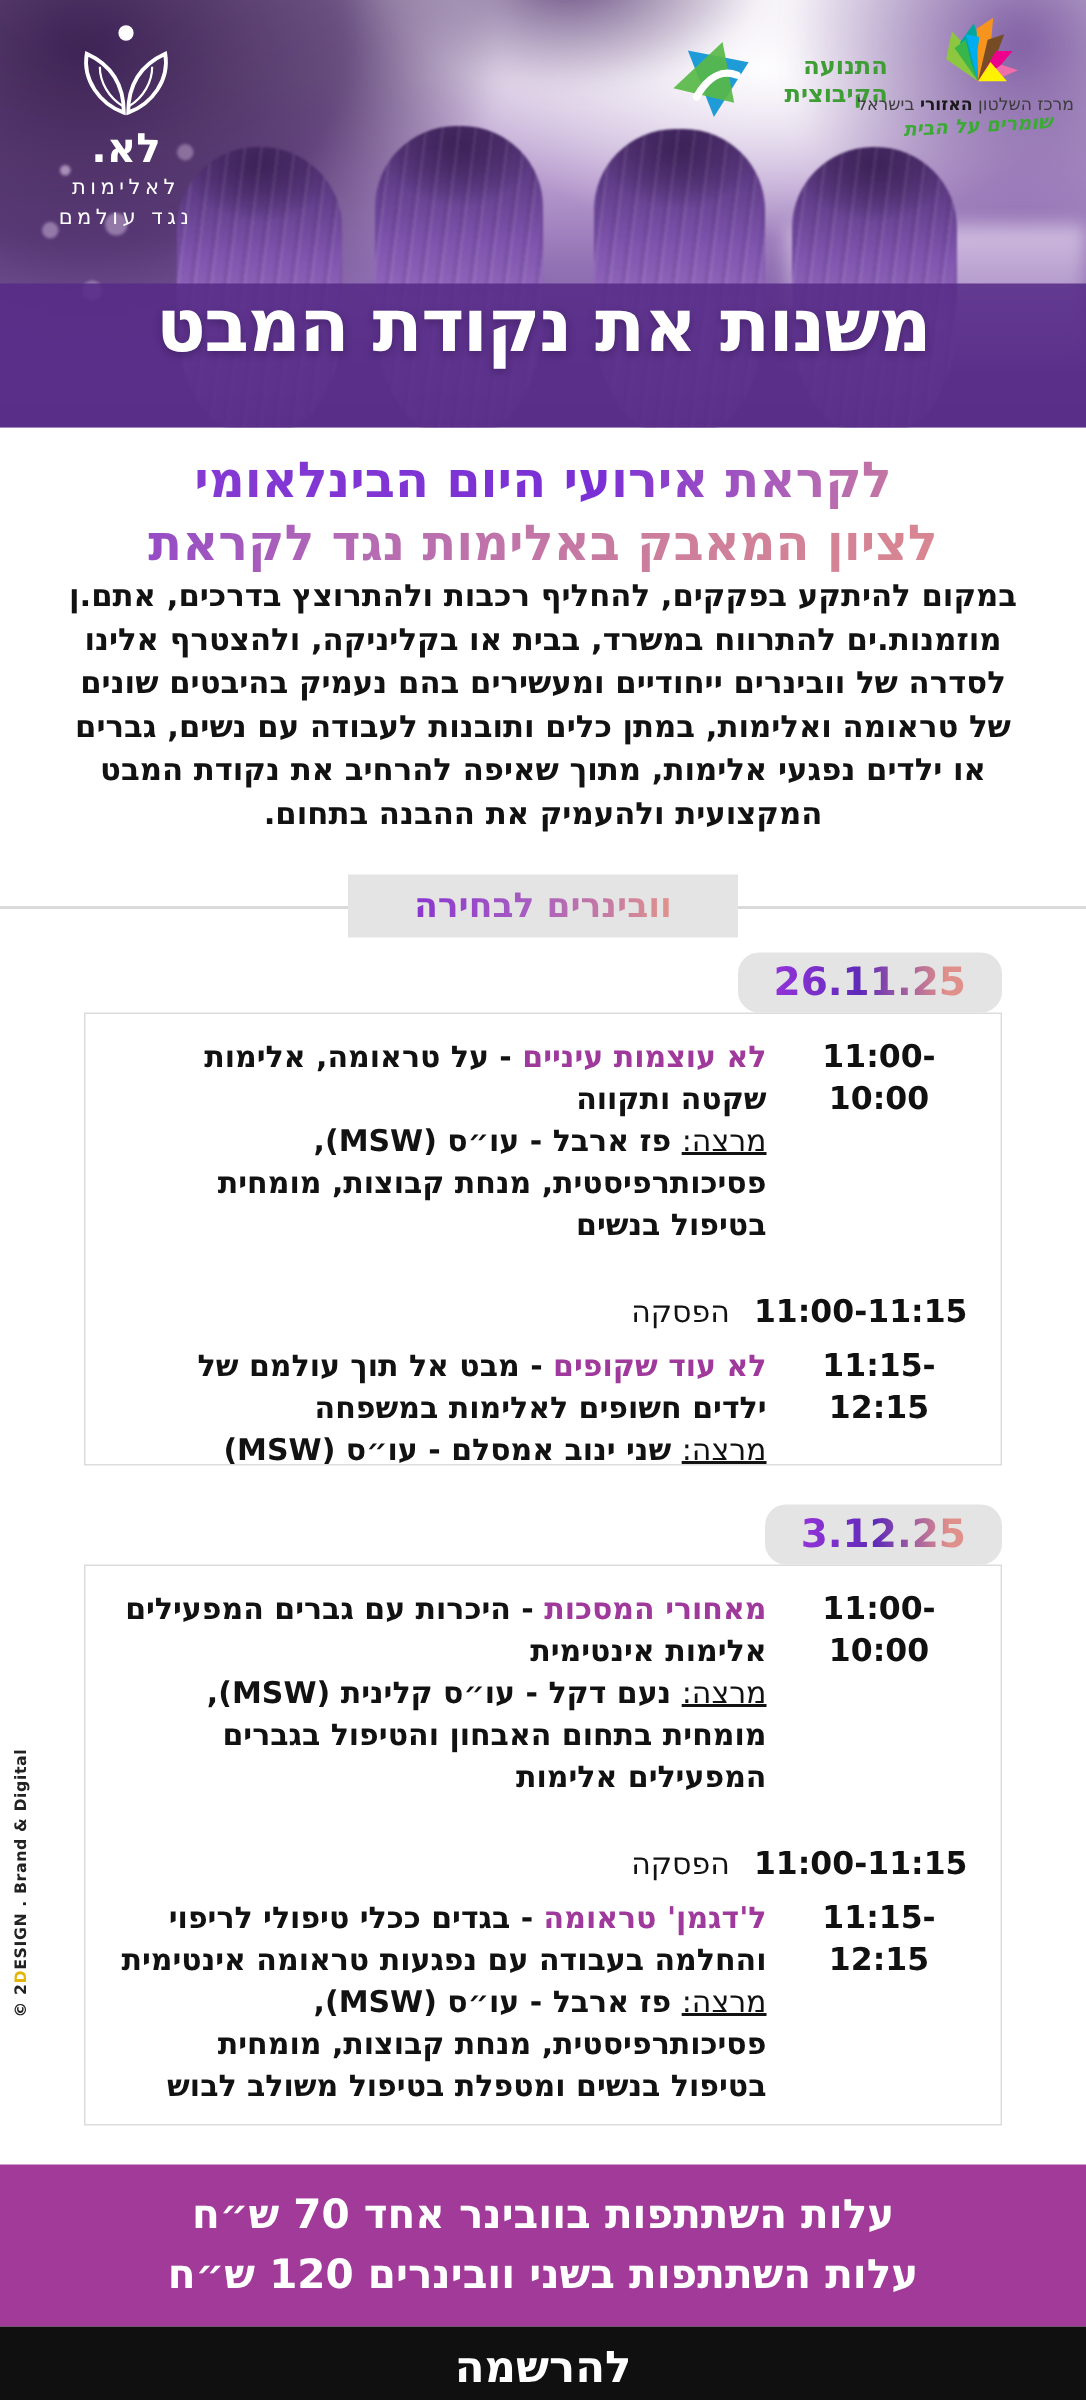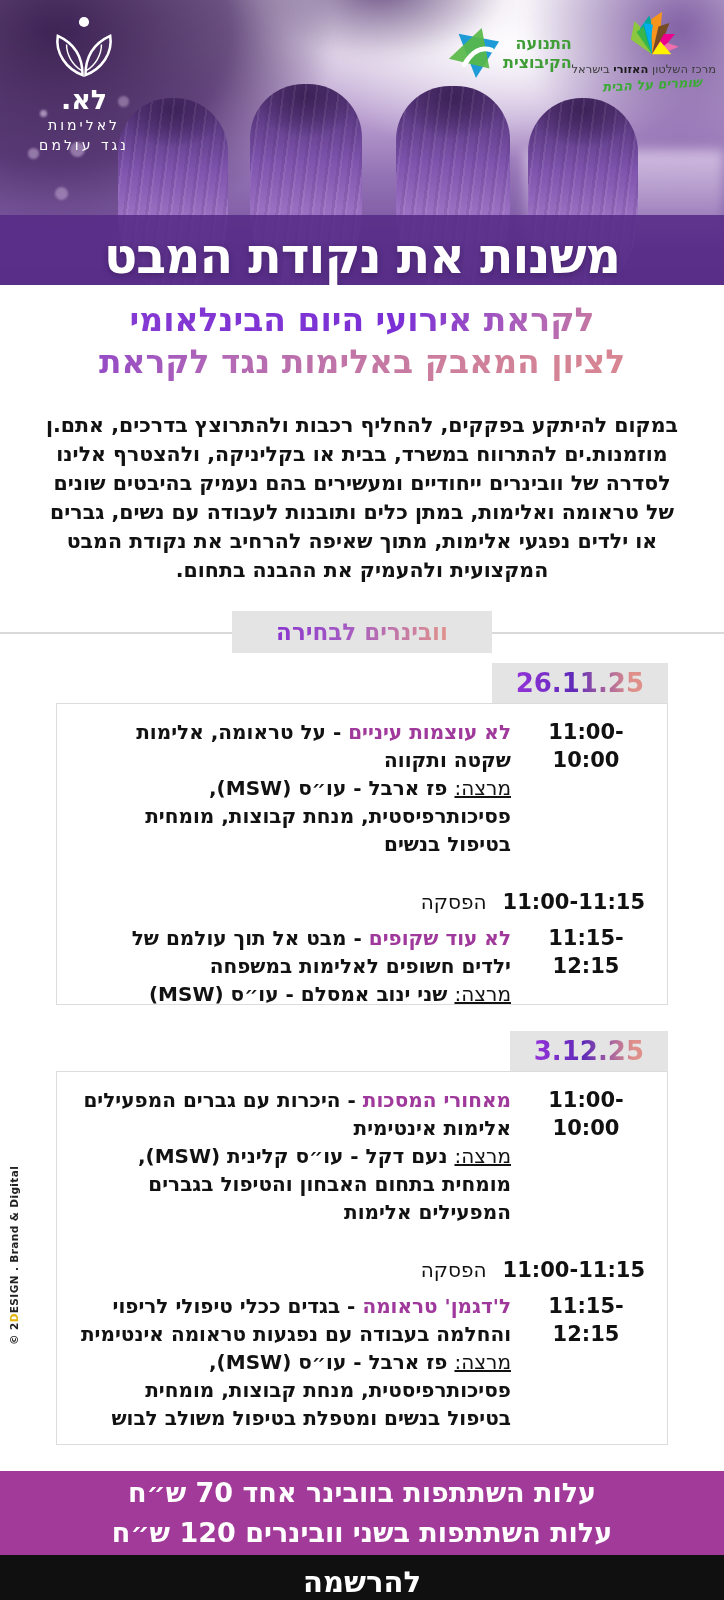--- a/index.html
+++ b/index.html
@@ -35,72 +35,72 @@
     background:
       repeating-linear-gradient(97deg, rgba(255,255,255,.07) 0 2px, rgba(0,0,0,0) 2px 8px, rgba(60,30,90,.12) 8px 11px),
       radial-gradient(ellipse 60% 26% at 50% 6%, #3c2258 0%, rgba(60,34,88,0) 78%),
       linear-gradient(180deg,#50306e 0%,#5f3c86 16%,#7e54ad 38%,#9a70c2 62%,#8a63b2 85%,#7b55a4 100%);
     filter:blur(.6px); }
   .w1 { left:118px; top:98px; } .w1 .hair { width:110px; height:190px; }
   .w2 { left:250px; top:84px; } .w2 .hair { width:112px; height:205px; }
   .w3 { left:396px; top:86px; } .w3 .hair { width:114px; height:203px; }
   .w4 { left:528px; top:98px; } .w4 .hair { width:110px; height:190px; }
 
-  .hero-band { position:absolute; left:0; right:0; bottom:0; height:70px;
-    background:rgba(85,42,134,.86); display:flex; align-items:flex-end; justify-content:center; }
+  .hero-band { position:absolute; left:0; right:0; bottom:0; height:96px;
+    background:rgba(85,42,134,.86); display:flex; align-items:flex-start; justify-content:center; }
   .hero-title { color:#fff; font-size:49px; font-weight:800; letter-spacing:-1px;
     text-shadow:0 2px 6px rgba(30,10,50,.35); }
 
   
   .logo-no { position:absolute; top:14px; left:26px; width:116px; text-align:center; color:#fff; }
   .logo-no .lname { font-size:27px; font-weight:800; margin-top:2px; }
   .logo-no .lsub { font-size:14px; letter-spacing:3px; line-height:20px; }
-  .logo-kibbutz { position:absolute; top:26px; left:447px; display:flex; align-items:center; gap:2px; }
+  .logo-kibbutz { position:absolute; top:26px; left:447px; display:flex; align-items:center; gap:22px; }
   .logo-kibbutz .ktext { color:#3f9d35; font-weight:800; font-size:16px; line-height:19px; text-align:right; }
   .logo-regional { position:absolute; top:10px; left:588px; width:128px; text-align:center; }
   .logo-regional .rtext { font-size:11.5px; color:#3c3c3c; margin-top:2px; white-space:nowrap; }
   .logo-regional .rtext b { color:#1a1a1a; }
   .logo-regional .rtag { font-size:13px; color:#3aaa35; font-style:italic; transform:rotate(-3deg);
     margin-top:1px; font-weight:600; }
 
   
   .intro-heading { margin-top:14px; text-align:center; font-weight:800; font-size:33px; line-height:42px; }
   .intro-heading .hl { display:block; -webkit-background-clip:text; background-clip:text; color:transparent; }
   .hl1 { background-image:linear-gradient(90deg,#8a3fd0 0%,#7a2fd6 55%,#b468b4 75%,#e08d83 94%); }
   .hl2 { background-image:linear-gradient(90deg,#7e35d2 0%,#b46ab4 32%,#cd7f9c 62%,#df8a8c 100%); }
-  .intro-body { margin:28px auto 0; width:650px; text-align:center; font-size:20.5px; line-height:29px;
+  .intro-body { margin:0 auto 0; width:650px; text-align:center; font-size:20.5px; line-height:29px;
     font-weight:700; color:#121212; }
 
   
   .badge-row { position:relative; height:44px; margin-top:26px; }
   .badge-row .sep-line { position:absolute; top:21px; left:0; right:0; height:2px; background:#dadada; }
   .choice-badge { position:relative; margin:0 auto; width:max-content; background:#e4e4e4;
     padding:8px 44px; font-size:23px; font-weight:800; }
   .grad-text { -webkit-background-clip:text; background-clip:text; color:transparent;
     background-image:linear-gradient(90deg,#8a35d0 0%,#a85ec0 45%,#e0938c 100%); }
   .date-row { display:flex; margin-top:8px; }
-  .date-badge { margin-right:56px; background:#e4e4e4; padding:5px 24px; font-size:26px; font-weight:800; }
+  .date-badge { margin-right:56px; background:#e4e4e4; padding:5px 24px; font-size:26px; font-weight:800;border-radius:14px; }
   .date-badge .dtext { direction:ltr; unicode-bidi:bidi-override; display:inline-block;
     -webkit-background-clip:text; background-clip:text; color:transparent;
     background-image:linear-gradient(90deg,#9333d9 0%,#5f2ab8 45%,#e0908a 90%); }
 
   
   .card { width:612px; margin:0 auto; background:#fff; border:1px solid #dcdcdc; overflow:hidden; }
   .card1 { height:302px; } .card2 { height:374px; }
   .session { display:flex; gap:16px; padding:0 22px; }
   .s1 { margin-top:14px; } .s2 { margin-top:30px; } .s3 { margin-top:8px; }
   .time { min-width:118px; font-size:21px; font-weight:800; color:#111;
     direction:ltr; unicode-bidi:bidi-override; text-align:center; line-height:28px; }
   .details { font-size:20px; line-height:28px; color:#121212; font-weight:700; }
   .stitle { color:#a0399c; }
   .lect-label { font-weight:400;text-decoration:underline; }
   .session.break .details { font-weight:400; }
 
   
-  .pricing { margin-top:26px; height:84px; background:#a23a99; color:#fff; display:flex;
+  .pricing { margin-top:26px; height:108px; background:#a23a99; color:#fff; display:flex;
     flex-direction:column; align-items:center; justify-content:center; font-size:27px; font-weight:800;
     line-height:40px; }
   .register { height:54px; background:#101010; color:#fff; display:flex; align-items:center;
     justify-content:center; font-size:29px; font-weight:800; cursor:pointer; }
 
   
   .credit { position:absolute; left:8px; top:1345px; transform:rotate(-90deg); transform-origin:0 0;
     width:max-content; font-size:10.5px; letter-spacing:.4px; color:#222; font-weight:600; direction:ltr; }
   .credit .chl { color:#e3b50a; }
 </style>

